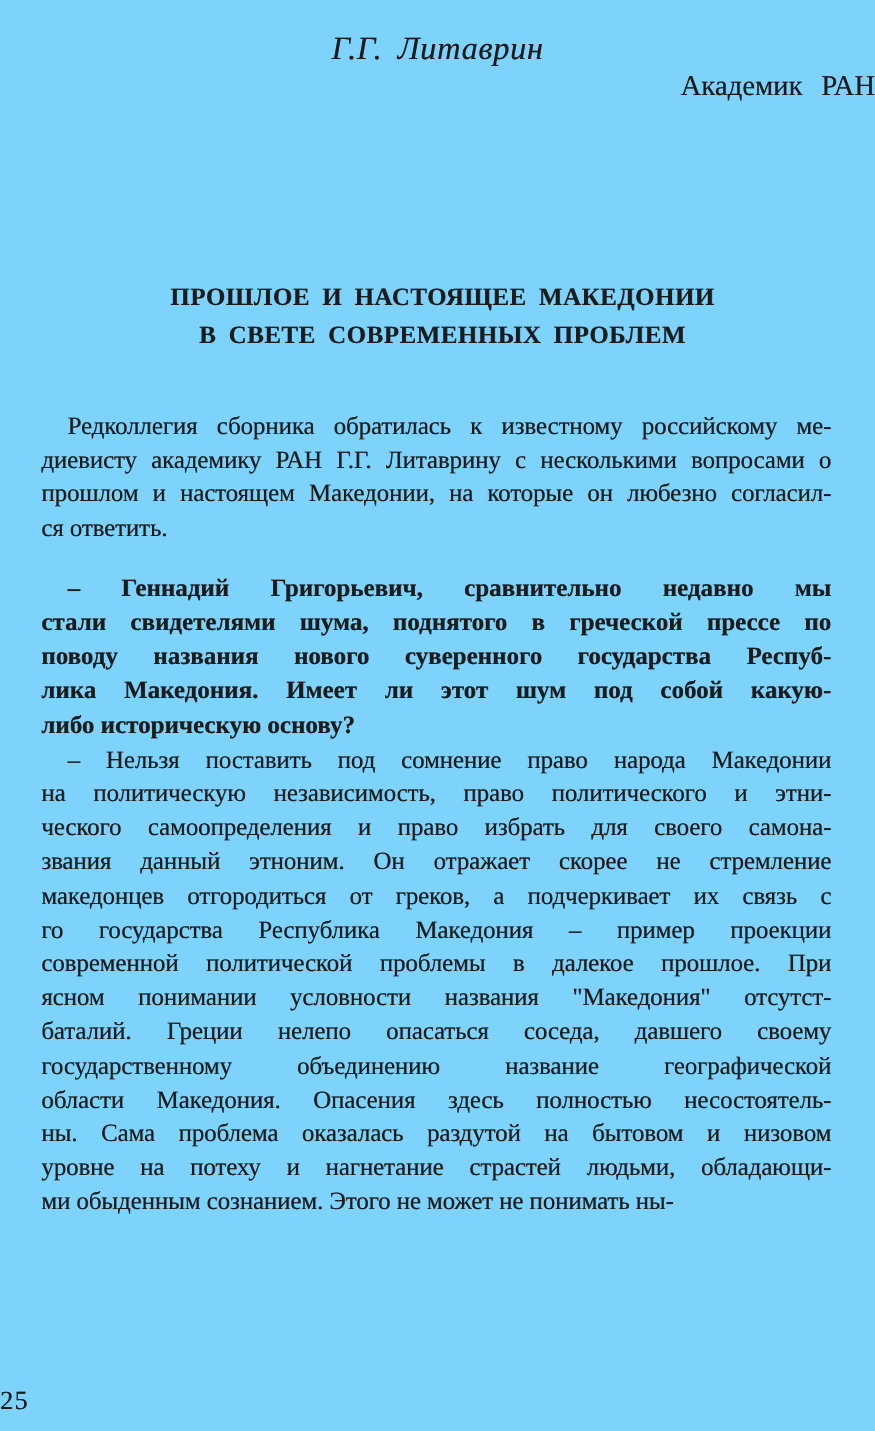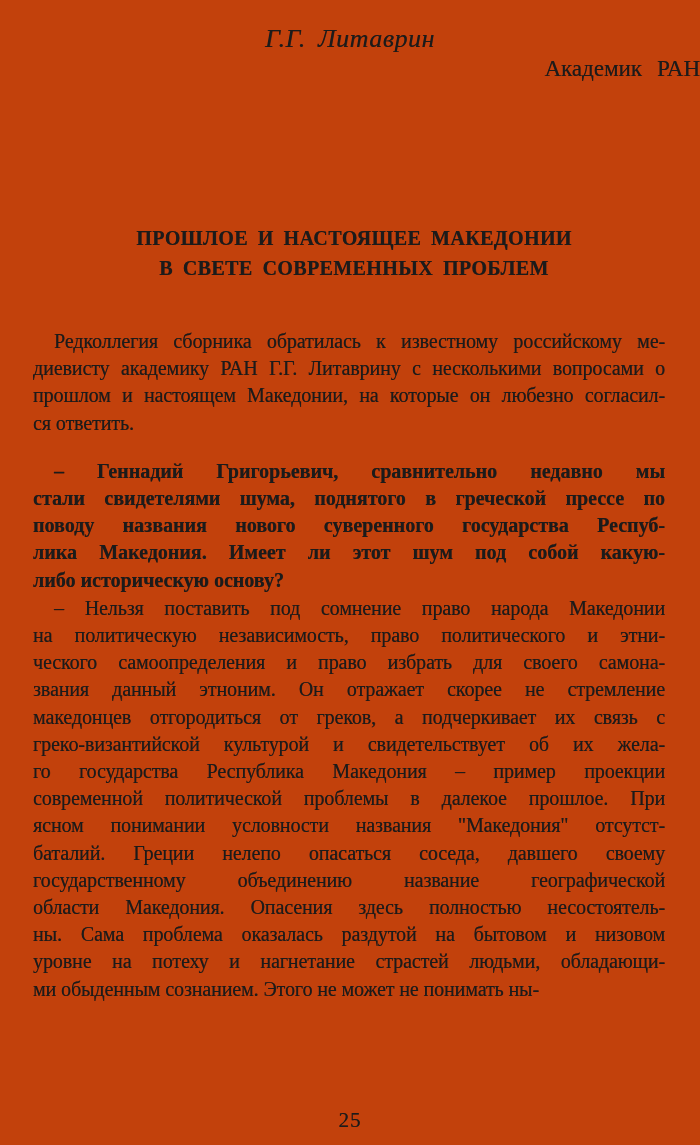--- a/index.html
+++ b/index.html
@@ -4,21 +4,21 @@
 <style>
   html, body {
     margin: 0;
     padding: 0;
     background: #ffffff;
   }
   .page {
     position: relative;
     width: 700px;
     height: 1145px;
-    background: #c2410c;
+    background: #7dd3fc;
     color: #1b1b1b;
     font-family: "Liberation Serif", "DejaVu Serif", serif;
     overflow: hidden;
     text-shadow: 0.3px 0 0 rgba(20,20,20,0.6);
   }
 
   
   .byline {
     position: absolute;
     top: 24px;
@@ -80,21 +80,21 @@
     letter-spacing: 0;
   }
   .answer { margin-top: 1px; }
 
   
   .page-number {
     position: absolute;
     top: 1108px;
     left: 0;
     width: 100%;
-    text-align: center;
+    text-align: left;
     font-size: 21px;
     letter-spacing: 1px;
   }
 </style>
 </head>
 <body>
 
 <div class="page">
 
   <div class="byline">
@@ -120,21 +120,20 @@
         <div class="line">поводу названия нового суверенного государства Респуб-</div>
         <div class="line">лика Македония. Имеет ли этот шум под собой какую-</div>
         <div class="line last">либо историческую основу?</div>
       </div>
     <div class="para answer">
         <div class="line first">– Нельзя поставить под сомнение право народа Македонии</div>
         <div class="line">на политическую независимость, право политического и этни-</div>
         <div class="line">ческого самоопределения и право избрать для своего самона-</div>
         <div class="line">звания данный этноним. Он отражает скорее не стремление</div>
         <div class="line">македонцев отгородиться от греков, а подчеркивает их связь с</div>
-        <div class="line">греко-византийской культурой и свидетельствует об их жела-</div>
         <div class="line">го государства Республика Македония – пример проекции</div>
         <div class="line">современной политической проблемы в далекое прошлое. При</div>
         <div class="line">ясном понимании условности названия "Македония" отсутст-</div>
         <div class="line">баталий. Греции нелепо опасаться соседа, давшего своему</div>
         <div class="line">государственному объединению название географической</div>
         <div class="line">области Македония. Опасения здесь полностью несостоятель-</div>
         <div class="line">ны. Сама проблема оказалась раздутой на бытовом и низовом</div>
         <div class="line">уровне на потеху и нагнетание страстей людьми, обладающи-</div>
         <div class="line last">ми обыденным сознанием. Этого не может не понимать ны-</div>
       </div>

